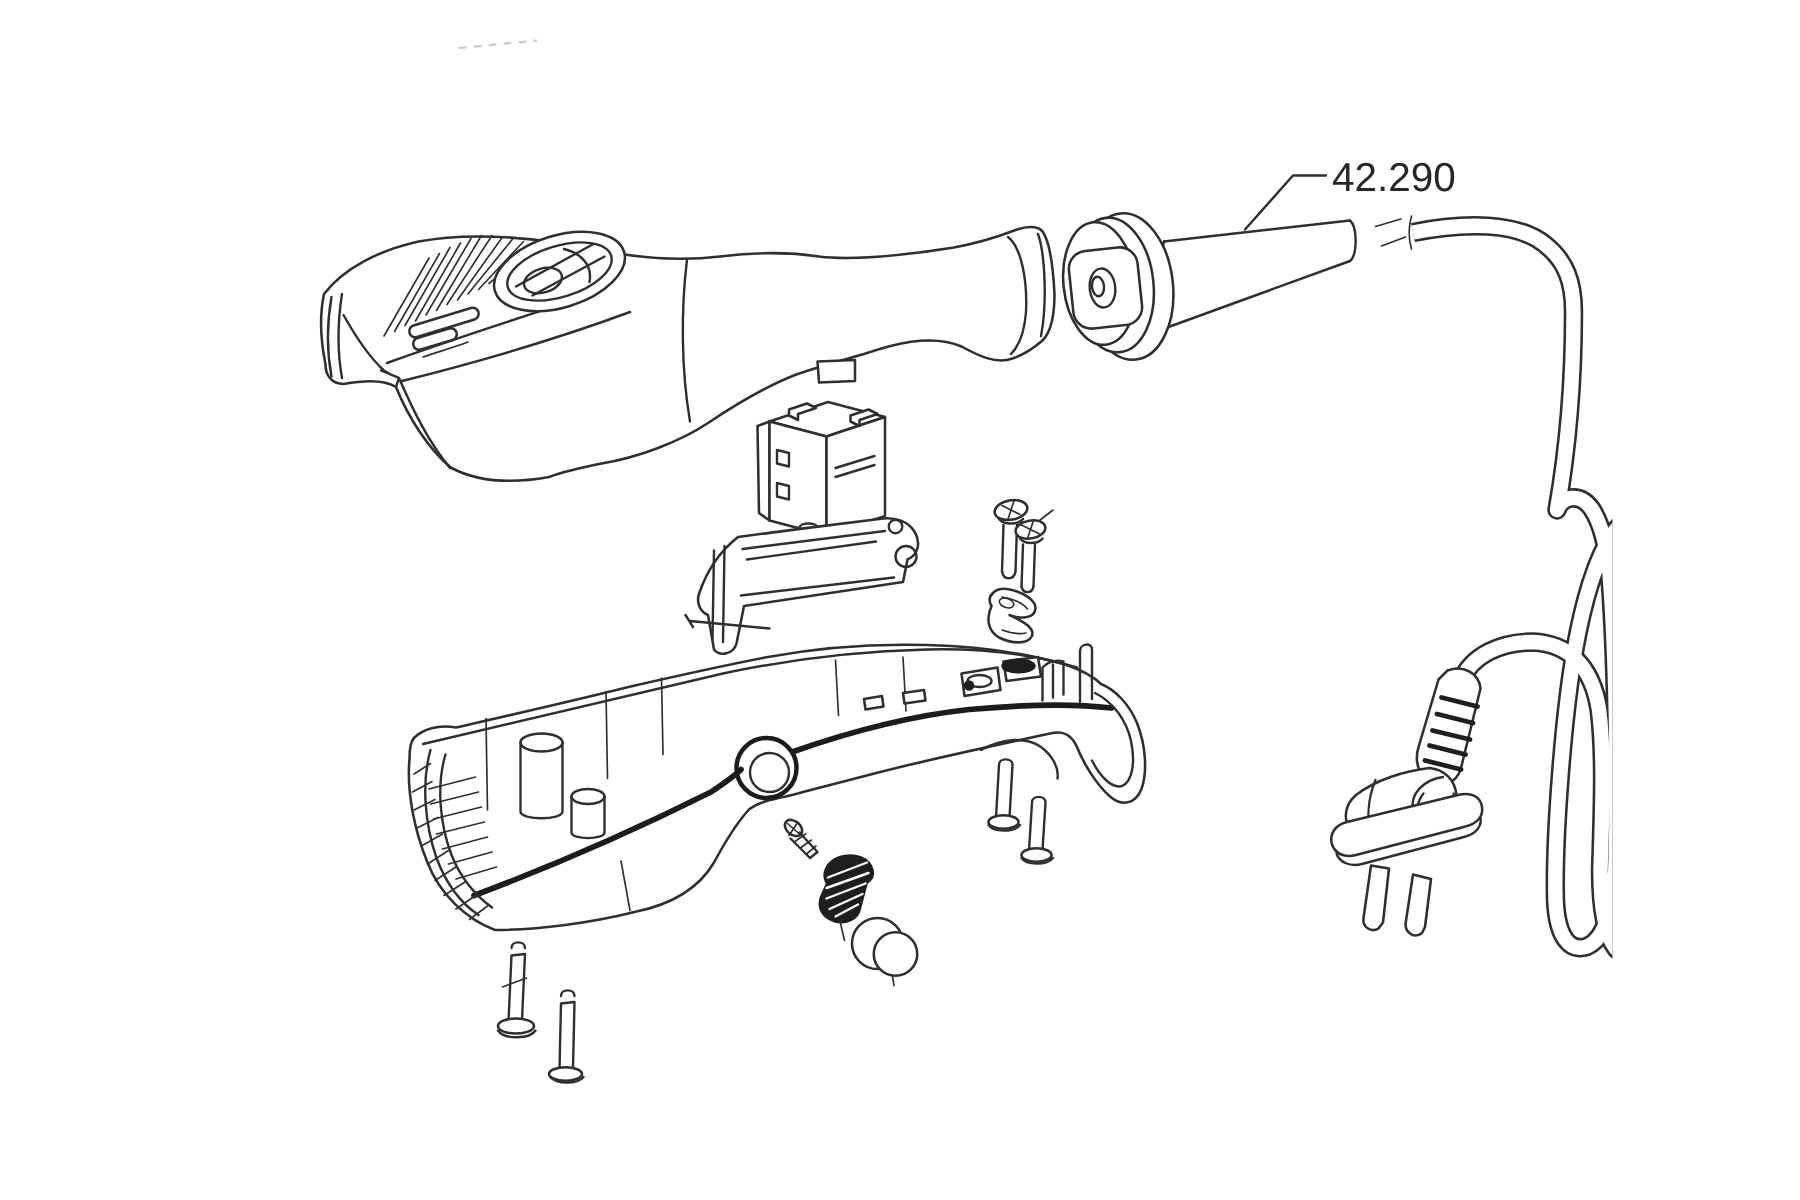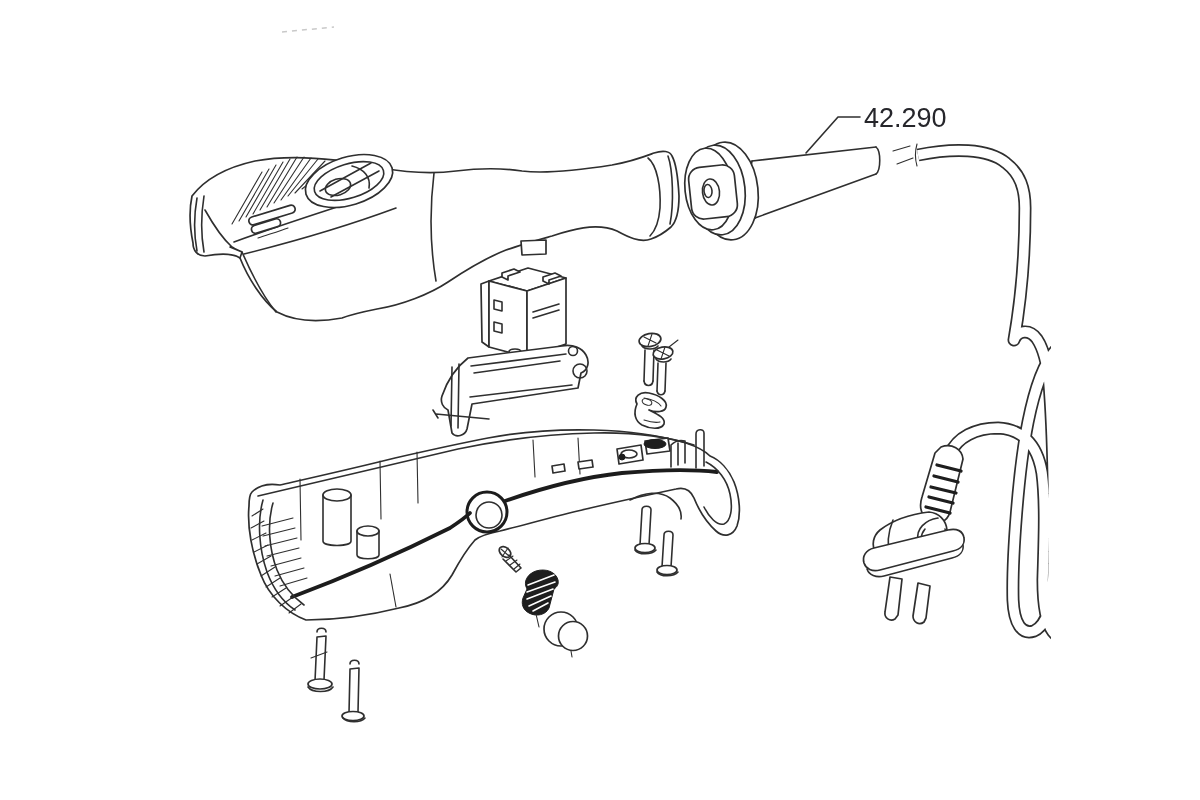--- a/index.html
+++ b/index.html
@@ -1,21 +1,21 @@
 <!DOCTYPE html>
 <html style="--background: #ffffff; --line: #2f2f2f; --line_bold: #1c1c1c; --label_text: #26262b; --fill_dark: #1e1e1e; --faint: #c9c9c9;"><head>
 <meta charset="utf-8">
 <style>
   :root{
     --background:#ffffff; --line:#2f2f2f; --line_bold:#1c1c1c;
     --label_text:#26262b; --fill_dark:#1e1e1e; --faint:#c9c9c9;
   }
   html,body{margin:0;padding:0;background:var(--background);}
   .stage{position:relative;width:1051px;height:800px;background:var(--background);
-         font-family:"Liberation Sans", sans-serif;overflow:hidden;}
+         font-family:"Liberation Sans", sans-serif;overflow:hidden;margin-left:24px;}
   svg{position:absolute;inset:0;display:block;}
   .ln{fill:none;stroke:var(--line);stroke-width:1.6;stroke-linecap:round;stroke-linejoin:round;}
   .lnw{fill:#ffffff;stroke:var(--line);stroke-width:1.7;stroke-linecap:round;stroke-linejoin:round;}
   .thin{fill:none;stroke:var(--line);stroke-width:1.1;stroke-linecap:round;}
   .bold{fill:none;stroke:var(--line_bold);stroke-width:3.8;stroke-linecap:round;}
   .boldm{fill:none;stroke:var(--line_bold);stroke-width:3;stroke-linecap:round;}
   .dark{fill:var(--fill_dark);stroke:var(--fill_dark);stroke-width:1;}
   .darkln{fill:none;stroke:var(--fill_dark);stroke-width:3.2;stroke-linecap:round;}
   .coil{fill:none;stroke:#ffffff;stroke-width:1.6;stroke-linecap:round;}
   .cordcase{fill:none;stroke:var(--line);stroke-width:13;stroke-linecap:butt;stroke-linejoin:round;}

